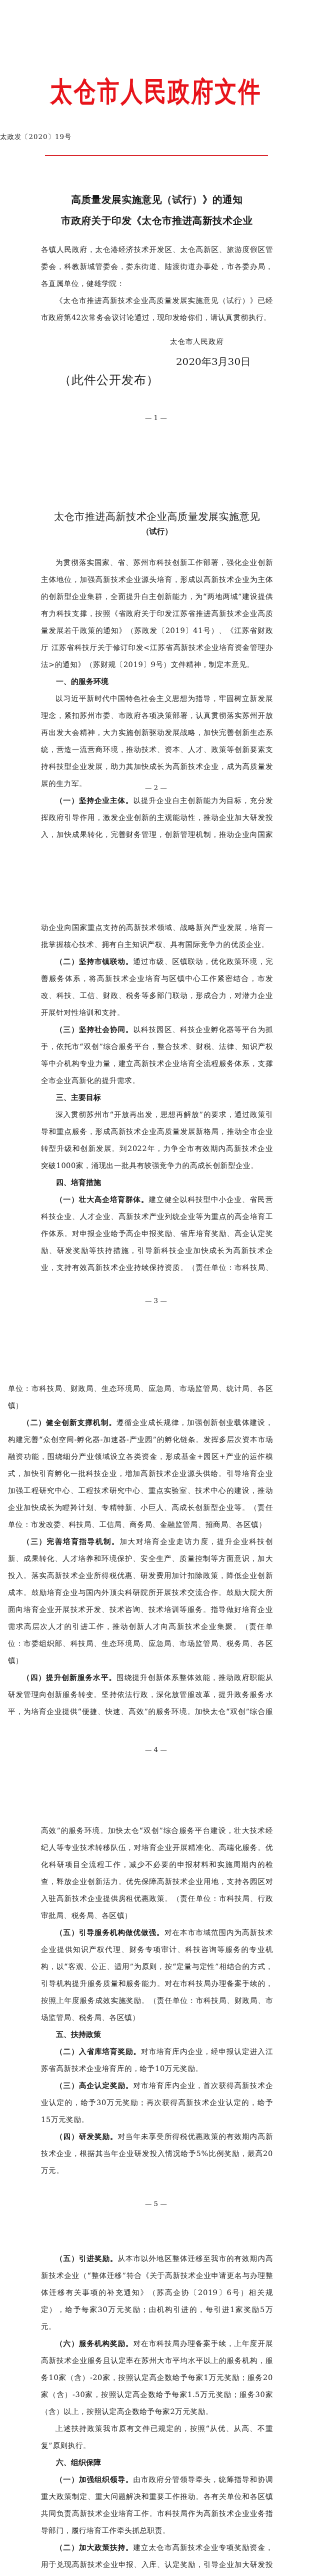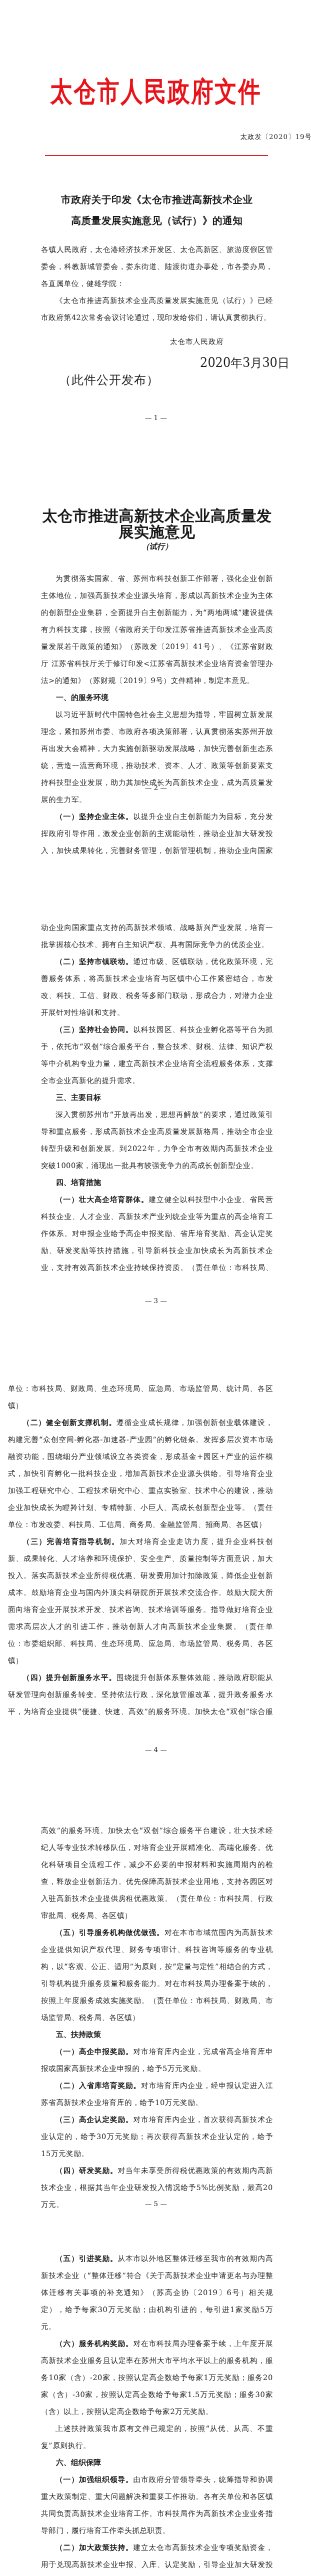--- a/index.html
+++ b/index.html
@@ -9,45 +9,45 @@
   .page-num { position: absolute; left: 0; right: 0; text-align: center; font-size: 6.7px; color: #222; }
   p { margin: 0; font-size: 7.3px; line-height: 17px; text-align: justify; letter-spacing: 0.3px; }
   .indent { text-indent: 2em; }
   .h1 { font-family: "DejaVu Sans", "Liberation Sans", sans-serif; font-weight: bold; font-size: 7.5px; line-height: 17px; text-indent: 2em; margin: 0; }
   .bold-lead { font-weight: bold; }
 
   
   .masthead { position: absolute; top: 77px; left: 0; right: 0; text-align: center;
               font-family: "DejaVu Serif", "Liberation Serif", serif; font-weight: bold;
               color: #e8141b; font-size: 22px; letter-spacing: 1.5px; transform: scaleY(1.25); }
-  .docno { position: absolute; top: 133px; left: 0; right: 0; text-align: right; font-size: 6.7px; letter-spacing: 0.5px; }
+  .docno { position: absolute; top: 133px; left: 0; right: 0; text-align: left; font-size: 6.7px; letter-spacing: 0.5px; }
   .redline { position: absolute; top: 155px; left: 45px; width: 223px; height: 1px; background: #d9262c; }
   .notice-title { position: absolute; top: 190px; left: 41px; right: 39px; text-align: center;
                   font-family: "DejaVu Serif", "Liberation Serif", serif; font-weight: bold; font-size: 9.8px; line-height: 20.6px; letter-spacing: 0.3px; }
   .p1-body { position: absolute; top: 241px; left: 41px; right: 39px; }
   .sign { position: absolute; left: 0; right: 0; }
   .sign-org { top: 337px; left: 170px; font-size: 7.2px; letter-spacing: 0.5px; }
-  .sign-date { top: 355px; left: 176px; font-size: 12px; margin-left: 24px; }
+  .sign-date { top: 355px; left: 176px; font-size: 10px; }
   .public { position: absolute; top: 372px; left: 59px; font-size: 12px; letter-spacing: 0.5px; }
 
-  .main-title { font-family: "DejaVu Serif", "Liberation Serif", serif; font-weight: bold; font-size: 15px; text-align: center; letter-spacing: 0.3px; line-height: 15.5px; }
-  .sub-title { font-family: "DejaVu Serif", "Liberation Serif", serif; font-weight: bold; font-size: 7.7px; text-align: center; line-height: 14.4px; font-style: italic; }
+  .main-title { font-family: "DejaVu Serif", "Liberation Serif", serif; font-weight: normal; font-size: 10px; text-align: center; letter-spacing: 0.3px; line-height: 15.5px; }
+  .sub-title { font-family: "DejaVu Serif", "Liberation Serif", serif; font-weight: bold; font-size: 7.7px; text-align: center; line-height: 14.4px; }
 </style>
 </head>
 <body>
 
 <div class="doc">
 
   <div class="page" style="height:448px;text-decoration:underline;">
     <div class="masthead">太仓市人民政府文件</div>
     <div class="docno">太政发〔2020〕19号</div>
     <div class="redline"></div>
     <div class="notice-title">
+      <div>高质量发展实施意见（试行）》的通知</div>
       <div>市政府关于印发《太仓市推进高新技术企业</div>
-      <div>高质量发展实施意见（试行）》的通知</div>
     </div>
     <div class="p1-body">
       <p>各镇人民政府，太仓港经济技术开发区、太仓高新区、旅游度假区管委会，科教新城管委会，娄东街道、陆渡街道办事处，市各委办局，各直属单位，健雄学院：</p>
       <p class="indent">《太仓市推进高新技术企业高质量发展实施意见（试行）》已经市政府第42次常务会议讨论通过，现印发给你们，请认真贯彻执行。</p>
     </div>
     <div class="sign sign-org">太仓市人民政府</div>
     <div class="sign sign-date">2020年3月30日</div>
     <div class="public">（此件公开发布）</div>
     <div class="page-num" style="top:414px;">— 1 —</div>
   </div>
@@ -79,21 +79,20 @@
     <p class="indent"><span class="bold-lead">（二）健全创新支撑机制。</span><span>遵循企业成长规律，加强创新创业载体建设，构建完善“众创空间-孵化器-加速器-产业园”的孵化链条。发挥多层次资本市场融资功能，围绕细分产业领域设立各类资金，形成基金+园区+产业的运作模式，加快引育孵化一批科技企业，增加高新技术企业源头供给。引导培育企业加强工程研究中心、工程技术研究中心、重点实验室、技术中心的建设，推动企业加快成长为瞪羚计划、专精特新、小巨人、高成长创新型企业等。（责任单位：市发改委、科技局、工信局、商务局、金融监管局、招商局、各区镇）</span></p>
     <p class="indent"><span class="bold-lead">（三）完善培育指导机制。</span><span>加大对培育企业走访力度，提升企业科技创新、成果转化、人才培养和环境保护、安全生产、质量控制等方面意识，加大投入。落实高新技术企业所得税优惠、研发费用加计扣除政策，降低企业创新成本。鼓励培育企业与国内外顶尖科研院所开展技术交流合作。鼓励大院大所面向培育企业开展技术开发、技术咨询、技术培训等服务。指导做好培育企业需求高层次人才的引进工作，推动创新人才向高新技术企业集聚。（责任单位：市委组织部、科技局、生态环境局、应急局、市场监管局、税务局、各区镇）</span></p>
     <p class="indent" style="max-height:51px; overflow:hidden;"><span class="bold-lead">（四）提升创新服务水平。</span><span>围绕提升创新体系整体效能，推动政府职能从研发管理向创新服务转变。坚持依法行政，深化放管服改革，提升政务服务水平，为培育企业提供“便捷、快速、高效”的服务环境。加快太仓“双创”综合服务平台建设，壮大技术经纪人等专业技术转移队伍，对培育企业开展精准化、高端化服务。优化科研项目全流程工作，减少不必要的申报材料和实施周期内的检查，释放企业创新活力。优先保障高新技术企业用地，支持各园区对入驻高新技术企业提供房租优惠政策。（责任单位：市科技局、行政审批局、税务局、各区镇）</span></p>
     <div class="page-num" style="top:397px;">— 4 —</div>
   </div>
 
   <div class="page" style="height:444px; padding-top:26px;">
     <p>高效”的服务环境。加快太仓“双创”综合服务平台建设，壮大技术经纪人等专业技术转移队伍，对培育企业开展精准化、高端化服务。优化科研项目全流程工作，减少不必要的申报材料和实施周期内的检查，释放企业创新活力。优先保障高新技术企业用地，支持各园区对入驻高新技术企业提供房租优惠政策。（责任单位：市科技局、行政审批局、税务局、各区镇）</p>
     <p class="indent"><span class="bold-lead">（五）引导服务机构做优做强。</span><span>对在本市市域范围内为高新技术企业提供知识产权代理、财务专项审计、科技咨询等服务的专业机构，以“客观、公正、适用”为原则，按“定量与定性”相结合的方式，引导机构提升服务质量和服务能力。对在市科技局办理备案手续的，按照上年度服务成效实施奖励。（责任单位：市科技局、财政局、市场监管局、税务局、各区镇）</span></p>
     <div class="h1">五、扶持政策</div>
-    <p class="indent"><span class="bold-lead">（一）高企申报奖励。</span><span>对市培育库内企业，完成省高企培育库申报或国家高新技术企业申报的，给予5万元奖励。</span></p>
     <p class="indent"><span class="bold-lead">（二）入省库培育奖励。</span><span>对市培育库内企业，经申报认定进入江苏省高新技术企业培育库的，给予10万元奖励。</span></p>
     <p class="indent"><span class="bold-lead">（三）高企认定奖励。</span><span>对市培育库内企业，首次获得高新技术企业认定的，给予30万元奖励；再次获得高新技术企业认定的，给予15万元奖励。</span></p>
     <p class="indent"><span class="bold-lead">（四）研发奖励。</span><span>对当年未享受所得税优惠政策的有效期内高新技术企业，根据其当年企业研发投入情况给予5%比例奖励，最高20万元。</span></p>
     <div class="page-num" style="top:404px;">— 5 —</div>
   </div>
 
   <div class="page" style="height:448px; padding-top:10.3px;">
     <p class="indent"><span class="bold-lead">（五）引进奖励。</span><span>从本市以外地区整体迁移至我市的有效期内高新技术企业（“整体迁移”符合《关于高新技术企业申请更名与办理整体迁移有关事项的补充通知》（苏高企协〔2019〕6号）相关规定），给予每家30万元奖励；由机构引进的，每引进1家奖励5万元。</span></p>
     <p class="indent"><span class="bold-lead">（六）服务机构奖励。</span><span>对在市科技局办理备案手续，上年度开展高新技术企业服务且认定率在苏州大市平均水平以上的服务机构，服务10家（含）-20家，按照认定高企数给予每家1万元奖励；服务20家（含）-30家，按照认定高企数给予每家1.5万元奖励；服务30家（含）以上，按照认定高企数给予每家2万元奖励。</span></p>
     <p class="indent">上述扶持政策我市原有文件已规定的，按照“从优、从高、不重复”原则执行。</p>

